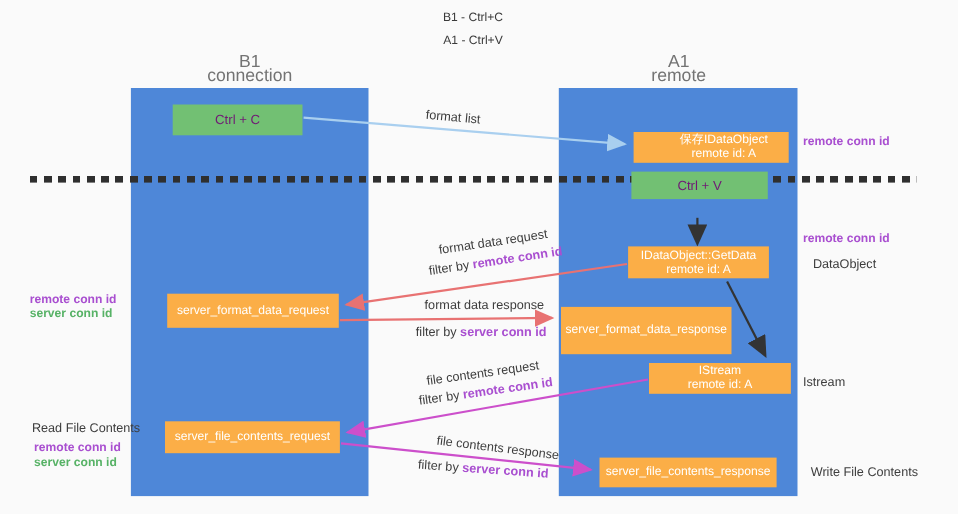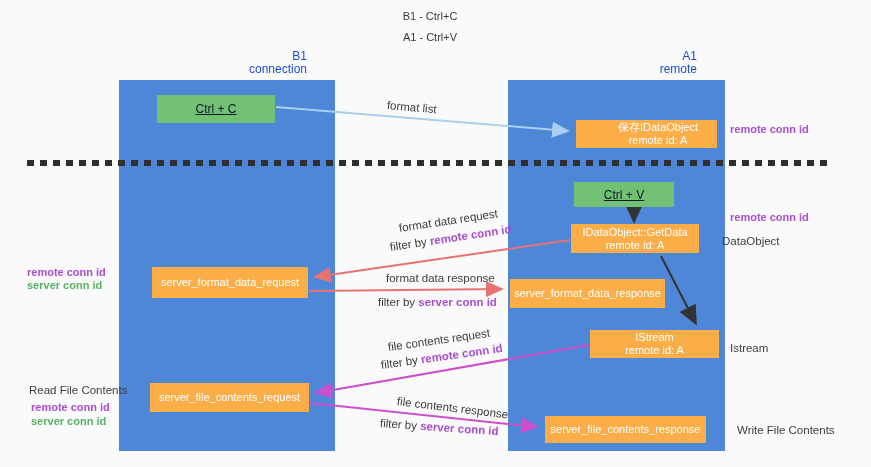--- a/index.html
+++ b/index.html
@@ -2,28 +2,28 @@
 <html><head>
 <meta charset="utf-8">
 <style>
   html,body{margin:0;padding:0;}
   body{font-family:"Liberation Sans",sans-serif;background:#f3f3f3;}
   #canvas{position:relative;width:871px;height:467px;background:#fafafa;overflow:hidden;}
 
   .abs{position:absolute;}
   .title-block{left:330px;top:6px;width:200px;text-align:center;color:#3a3a3a;
                font-size:11px;line-height:21px;}
-  .lane-header{width:160px;text-align:right;color:#1d4ed8;font-size:12px;line-height:13px;top:50px;}
+  .lane-header{width:160px;text-align:center;color:#737373;font-size:16px;line-height:13px;top:50px;}
   .lane{background:#4e87d8;top:80px;height:371px;}
 
   .node{background:#fbae47;color:#ffffff;font-size:11px;line-height:13px;
         display:flex;flex-direction:column;align-items:center;justify-content:center;
         text-align:center;white-space:nowrap;}
-  .key{background:#72c073;color:#0f172a;font-size:12px;
-       display:flex;align-items:center;justify-content:center;white-space:nowrap;text-decoration:underline;}
+  .key{background:#72c073;color:#701a75;font-size:12px;
+       display:flex;align-items:center;justify-content:center;white-space:nowrap;}
 
   .edge-label{font-size:11.5px;color:#3d3d3d;white-space:nowrap;transform-origin:left center;}
   .hl-purple{color:#a94fd0;font-weight:bold;}
   .ann{font-size:11.5px;white-space:nowrap;}
   .ann-dark{color:#3d3d3d;}
   .ann-purple{color:#a94fd0;font-weight:bold;font-size:11px;}
   .ann-green{color:#57b266;font-weight:bold;font-size:11px;}
 
   .dashline{left:27px;top:160px;width:806px;height:6px;
     background:repeating-linear-gradient(90deg,#2f2f2f 0 7px,rgba(0,0,0,0) 7px 13px);}
@@ -79,26 +79,26 @@
   <div class="abs dashline"></div>
 
   <div class="abs key" style="left:157px;top:95px;width:118px;height:28px;">Ctrl + C</div>
   <div class="abs node" style="left:152px;top:267px;width:156px;height:31px;">server_format_data_request</div>
   <div class="abs node" style="left:150px;top:383px;width:159px;height:29px;">server_file_contents_request</div>
 
   <div class="abs node" style="left:576px;top:120px;width:118px;height:28px;padding-left:23px;">
     <div>保存IDataObject</div>
     <div>remote id: A</div>
   </div>
-  <div class="abs key" style="left:574px;top:182px;width:100px;height:25px;">Ctrl + V</div>
+  <div class="abs key" style="left:574px;top:156px;width:124px;height:25px;">Ctrl + V</div>
   <div class="abs node" style="left:571px;top:224px;width:128px;height:29px;">
     <div>IDataObject::GetData</div>
     <div>remote id: A</div>
   </div>
-  <div class="abs node" style="left:510px;top:279px;width:155px;height:29px;">server_format_data_response</div>
+  <div class="abs node" style="left:510px;top:279px;width:155px;height:43px;">server_format_data_response</div>
   <div class="abs node" style="left:590px;top:330px;width:129px;height:28px;">
     <div>IStream</div>
     <div>remote id: A</div>
   </div>
   <div class="abs node" style="left:545px;top:416px;width:161px;height:27px;">server_file_contents_response</div>
 
   <div class="abs edge-label" style="left:387px;top:99px;transform:rotate(5deg);">format list</div>
 
   <div class="abs edge-label" style="left:399px;top:222px;transform:rotate(-8.5deg);">format data request</div>
   <div class="abs edge-label" style="left:390px;top:241px;transform:rotate(-8.5deg);"><span>filter by </span><span class="hl-purple">remote conn id</span></div>
@@ -107,21 +107,21 @@
   <div class="abs edge-label" style="left:378px;top:296px;"><span>filter by </span><span class="hl-purple">server conn id</span></div>
 
   <div class="abs edge-label" style="left:388px;top:341px;transform:rotate(-8deg);">file contents request</div>
   <div class="abs edge-label" style="left:381px;top:359px;transform:rotate(-8deg);"><span>filter by </span><span class="hl-purple">remote conn id</span></div>
 
   <div class="abs edge-label" style="left:397px;top:395px;transform:rotate(7deg);">file contents response</div>
   <div class="abs edge-label" style="left:380px;top:417px;transform:rotate(4deg);"><span>filter by </span><span class="hl-purple">server conn id</span></div>
 
   <div class="abs ann ann-purple" style="left:730px;top:123px;">remote conn id</div>
   <div class="abs ann ann-purple" style="left:730px;top:211px;">remote conn id</div>
-  <div class="abs ann ann-dark" style="left:722px;top:235px;">DataObject</div>
+  <div class="abs ann ann-dark" style="left:739px;top:235px;">DataObject</div>
   <div class="abs ann ann-dark" style="left:730px;top:342px;">Istream</div>
   <div class="abs ann ann-dark" style="left:737px;top:424px;">Write File Contents</div>
 
   <div class="abs ann ann-purple" style="left:27px;top:266px;">remote conn id</div>
   <div class="abs ann ann-green" style="left:27px;top:279px;">server conn id</div>
   <div class="abs ann ann-dark" style="left:29px;top:384px;">Read File Contents</div>
   <div class="abs ann ann-purple" style="left:31px;top:401px;">remote conn id</div>
   <div class="abs ann ann-green" style="left:31px;top:415px;">server conn id</div>
 
 </div>

